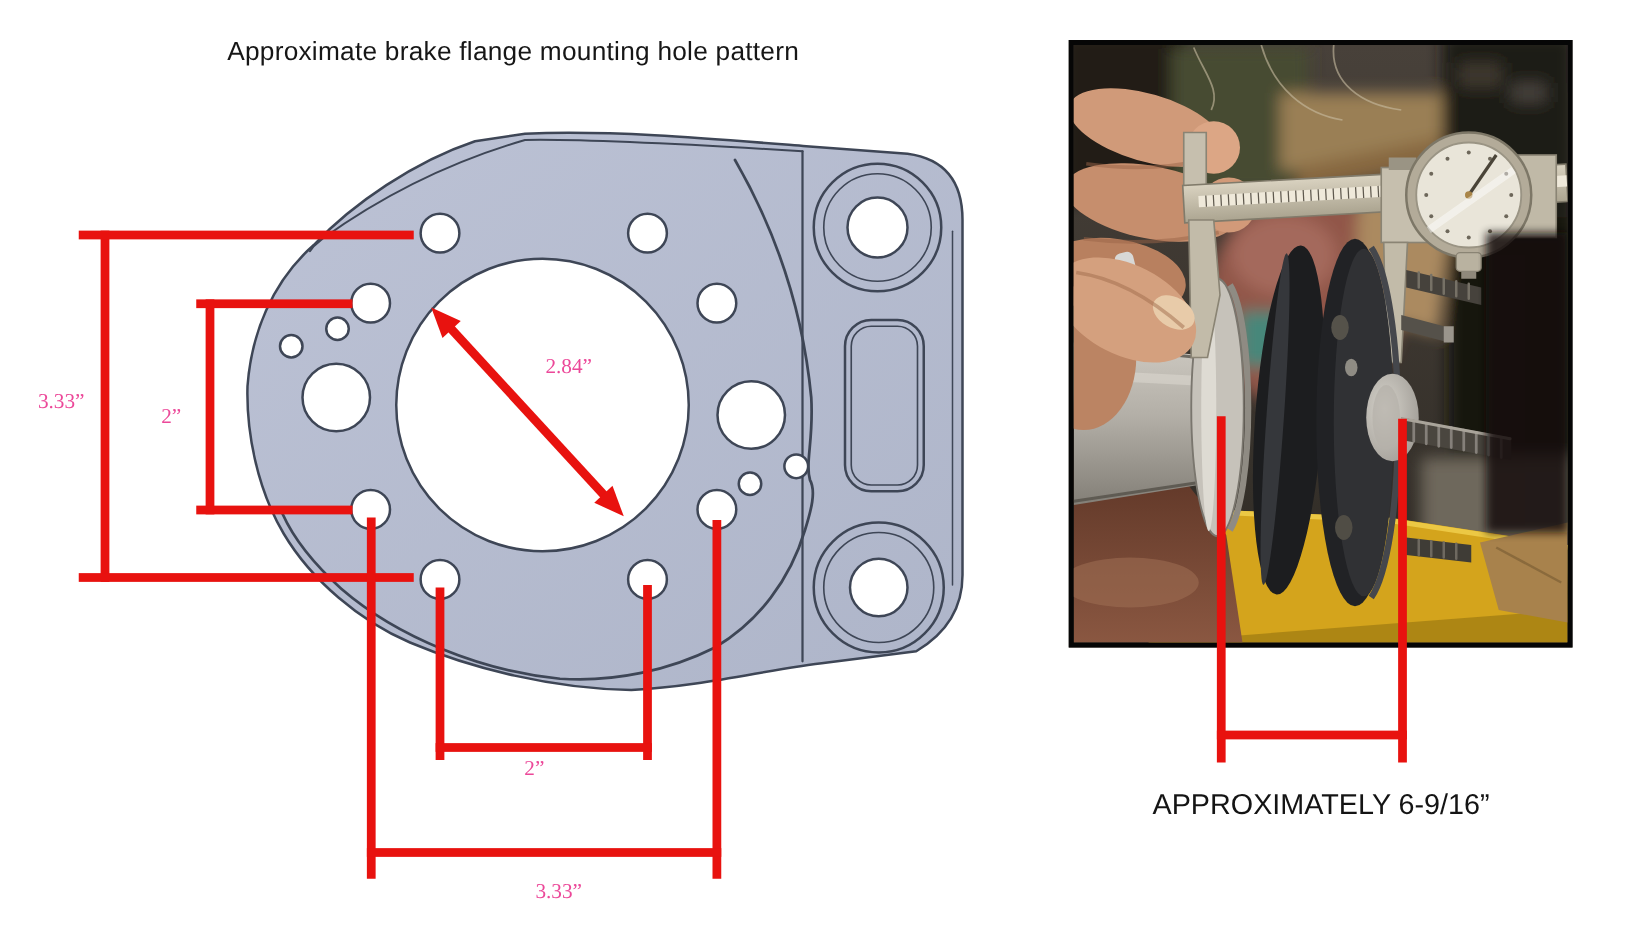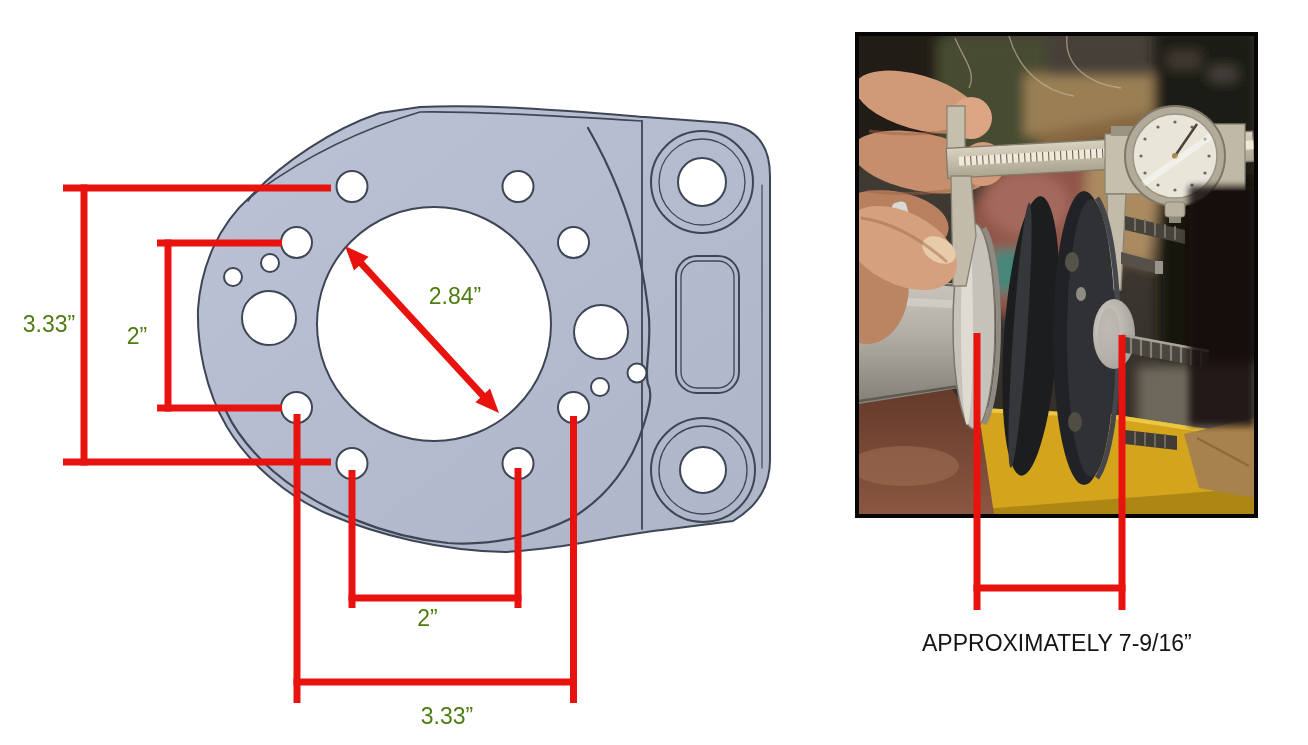--- a/index.html
+++ b/index.html
@@ -1,21 +1,21 @@
 <!DOCTYPE html>
 <html><head>
 <meta charset="utf-8">
 <style>
   html,body{margin:0;padding:0;background:#fff;}
   .canvas{position:relative;width:1308px;height:745px;background:#ffffff;overflow:hidden;
           font-family:"Liberation Sans",sans-serif;color:#1a1a1a;}
   .layer{position:absolute;left:0;top:0;}
   .title{position:absolute;left:178px;top:30px;width:465px;text-align:center;
          font-size:21px;letter-spacing:.2px;color:#161616;}
-  .dim-label{position:absolute;font-size:23px;color:#4d7c0f;text-align:center;}
+  .dim-label{position:absolute;font-size:17px;color:#ec4899;text-align:center;font-family:Liberation Serif, serif;}
   .lbl-left-outer{left:14px;top:311px;width:70px;}
   .lbl-left-inner{left:112px;top:323px;width:50px;}
   .lbl-bore{left:413px;top:283px;width:84px;}
   .lbl-bottom-inner{left:400px;top:605px;width:55px;}
   .lbl-bottom-outer{left:412px;top:703px;width:70px;}
   .photo{position:absolute;left:855px;top:32px;width:395px;height:478px;
          border:4px solid #060606;background:#3a332b;}
   .caption{position:absolute;left:922px;top:627px;width:310px;font-size:23px;
            line-height:32px;color:#141414;}
   svg{display:block;}
@@ -290,22 +290,23 @@
       <rect x="973.5" y="333" width="7" height="277"></rect>
       <rect x="1118.5" y="335" width="7" height="275"></rect>
       <rect x="973.5" y="584.5" width="152" height="7"></rect>
 
       <line x1="359" y1="261" x2="485" y2="398" stroke="#e8120f" stroke-width="7"></line>
       <polygon points="345,246 354,270.4 368.6,256.8"></polygon>
       <polygon points="499,413 475.4,402.2 490,388.6"></polygon>
     </g>
   </svg>
 
+  <div class="title">Approximate brake flange mounting hole pattern</div>
   <div class="dim-label lbl-left-outer">3.33”</div>
   <div class="dim-label lbl-left-inner">2”</div>
   <div class="dim-label lbl-bore">2.84”</div>
   <div class="dim-label lbl-bottom-inner">2”</div>
   <div class="dim-label lbl-bottom-outer">3.33”</div>
   <div class="caption">
-    <div>APPROXIMATELY 7-9/16”</div>
+    <div>APPROXIMATELY 6-9/16”</div>
   </div>
 
 </div>
 
 </body></html>

